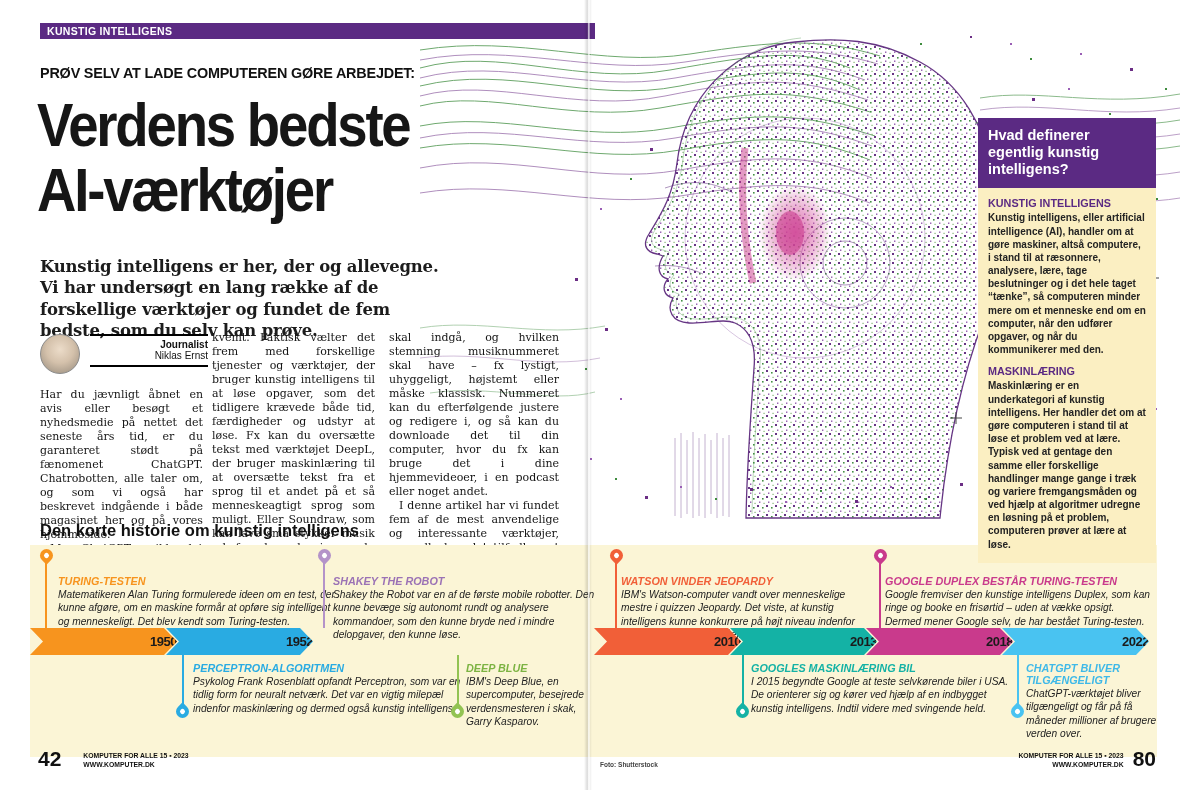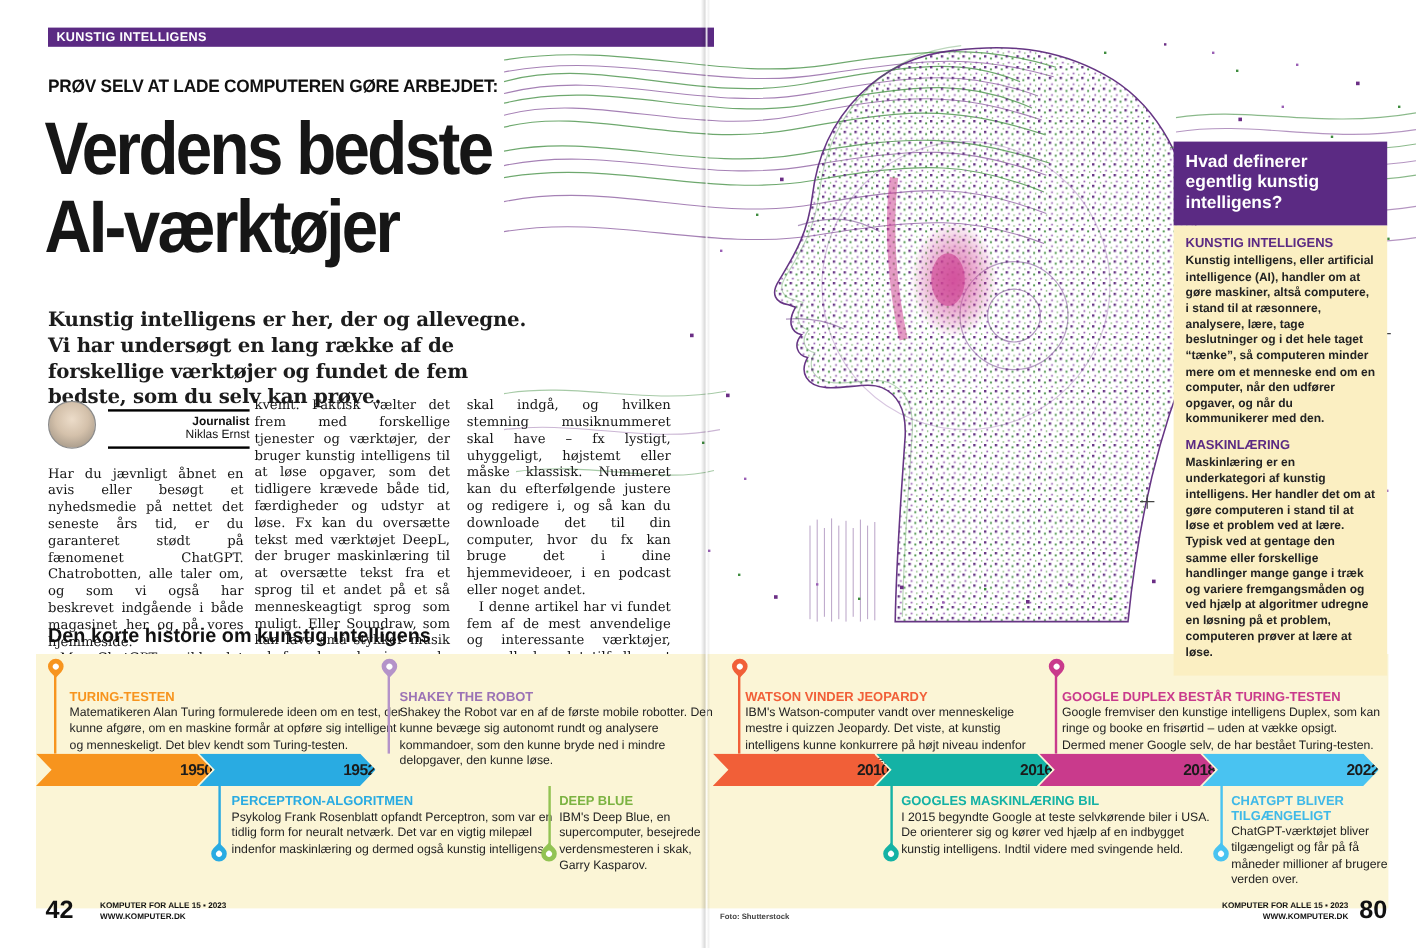--- a/index.html
+++ b/index.html
@@ -12,21 +12,21 @@
           letter-spacing:.3px;z-index:2;}
   .overline{position:absolute;left:40px;top:64px;font-size:15px;font-weight:bold;
             letter-spacing:-.2px;z-index:2;transform:scaleX(.96);transform-origin:0 0;}
   .headline{position:absolute;left:37px;top:92px;font-size:62px;font-weight:bold;
             line-height:1.05;letter-spacing:-2.5px;transform:scaleX(.88);transform-origin:0 0;
             z-index:2;color:#161616;}
   .standfirst{position:absolute;left:40px;top:256px;width:412px;z-index:2;
               font-family:"DejaVu Serif",serif;font-weight:bold;font-size:16.5px;
               line-height:1.3;letter-spacing:-.2px;color:#1c1c1c;}
   .byline{position:absolute;left:40px;top:334px;width:168px;display:flex;gap:10px;
-          align-items:flex-end;z-index:2;}
+          align-items:flex-start;z-index:2;}
   .avatar{width:38px;height:38px;border-radius:50%;border:1px solid #8a8a8a;flex:0 0 auto;
           background:radial-gradient(circle at 50% 38%,#ecdcc9 0%,#d4c1ab 45%,#94897b 100%);}
   .byline-meta{flex:1;border-top:2px solid #000;border-bottom:2px solid #000;
                padding:3px 0 4px;text-align:right;}
   .byline-role{font-size:10px;font-weight:bold;}
   .byline-name{font-size:10px;}
 
   .bodycol{position:absolute;font-family:"DejaVu Serif",serif;font-size:11px;
            line-height:1.27;text-align:justify;color:#151515;z-index:2;}
   .bodycol p{margin:0;}
@@ -46,21 +46,21 @@
   .sb-heading{color:#5B2A83;font-weight:bold;font-size:10.8px;margin:9px 0 2px;}
   .sb-heading:first-child{margin-top:0;}
   .sb-text{font-size:10px;font-weight:bold;line-height:1.32;color:#232323;}
 
   
   .tl-title{position:absolute;left:40px;top:521px;font-size:16.5px;font-weight:bold;z-index:2;}
   .band{position:absolute;left:30px;top:545px;width:1127px;height:212px;background:#FBF5D6;z-index:2;}
   .seg{position:absolute;top:83px;height:27px;line-height:27px;text-align:right;
        font-weight:bold;font-size:13px;letter-spacing:-.5px;color:#1b1b1b;
        clip-path:polygon(0 0,calc(100% - 13px) 0,100% 50%,calc(100% - 13px) 100%,0 100%,13px 50%);}
-  .tl-event{position:absolute;}
+  .tl-event{position:absolute;font-style:italic;}
   .tl-event h4{margin:0 0 1px;font-size:10.8px;font-weight:bold;letter-spacing:0;}
   .tl-event p{margin:0;font-size:10.2px;line-height:1.3;color:#222;font-weight:500;}
   .pin{position:absolute;width:13px;height:13px;border-radius:50% 50% 50% 0;
        transform:rotate(-45deg);}
   .pin::after{content:"";position:absolute;left:4px;top:4px;width:5px;height:5px;
        border-radius:50%;background:#fff;}
   .dropper{position:absolute;width:13px;height:13px;border-radius:50% 0 50% 50%;
        transform:rotate(-45deg);}
   .dropper::after{content:"";position:absolute;left:4px;top:4px;width:5px;height:5px;
        border-radius:50%;background:#fff;}
@@ -303,21 +303,21 @@
     <span class="pin bg-2018" style="left:844px;top:4px"></span>
     <span class="vline bg-2018" style="left:849px;top:16px;height:67px"></span>
     <div class="tl-event" style="left:855px;top:30px;width:266px">
       <h4 class="tx-2018">GOOGLE DUPLEX BESTÅR TURING-TESTEN</h4>
       <p>Google fremviser den kunstige intelligens Duplex, som kan ringe og booke en frisørtid – uden at vække opsigt. Dermed mener Google selv, de har bestået Turing-testen. Andre er mere skeptiske.</p>
     </div>
 
     <div class="seg bg-1950" style="left:0;width:147px">1950</div>
     <div class="seg bg-1957" style="left:136px;width:147px">1952</div>
     <div class="seg bg-2010" style="left:564px;width:147px">2010</div>
-    <div class="seg bg-2015" style="left:700px;width:147px">2016</div>
+    <div class="seg bg-2015" style="left:700px;width:147px">2013</div>
     <div class="seg bg-2018" style="left:836px;width:147px">2018</div>
     <div class="seg bg-2022" style="left:972px;width:147px">2022</div>
 
     <span class="vline bg-1957" style="left:152px;top:110px;height:54px"></span>
     <span class="dropper bg-1957" style="left:146px;top:160px"></span>
     <div class="tl-event" style="left:163px;top:117px;width:272px">
       <h4 class="tx-1957">PERCEPTRON-ALGORITMEN</h4>
       <p>Psykolog Frank Rosenblatt opfandt Perceptron, som var en tidlig form for neuralt netværk. Det var en vigtig milepæl indenfor maskinlæring og dermed også kunstig intelligens.</p>
     </div>
 

